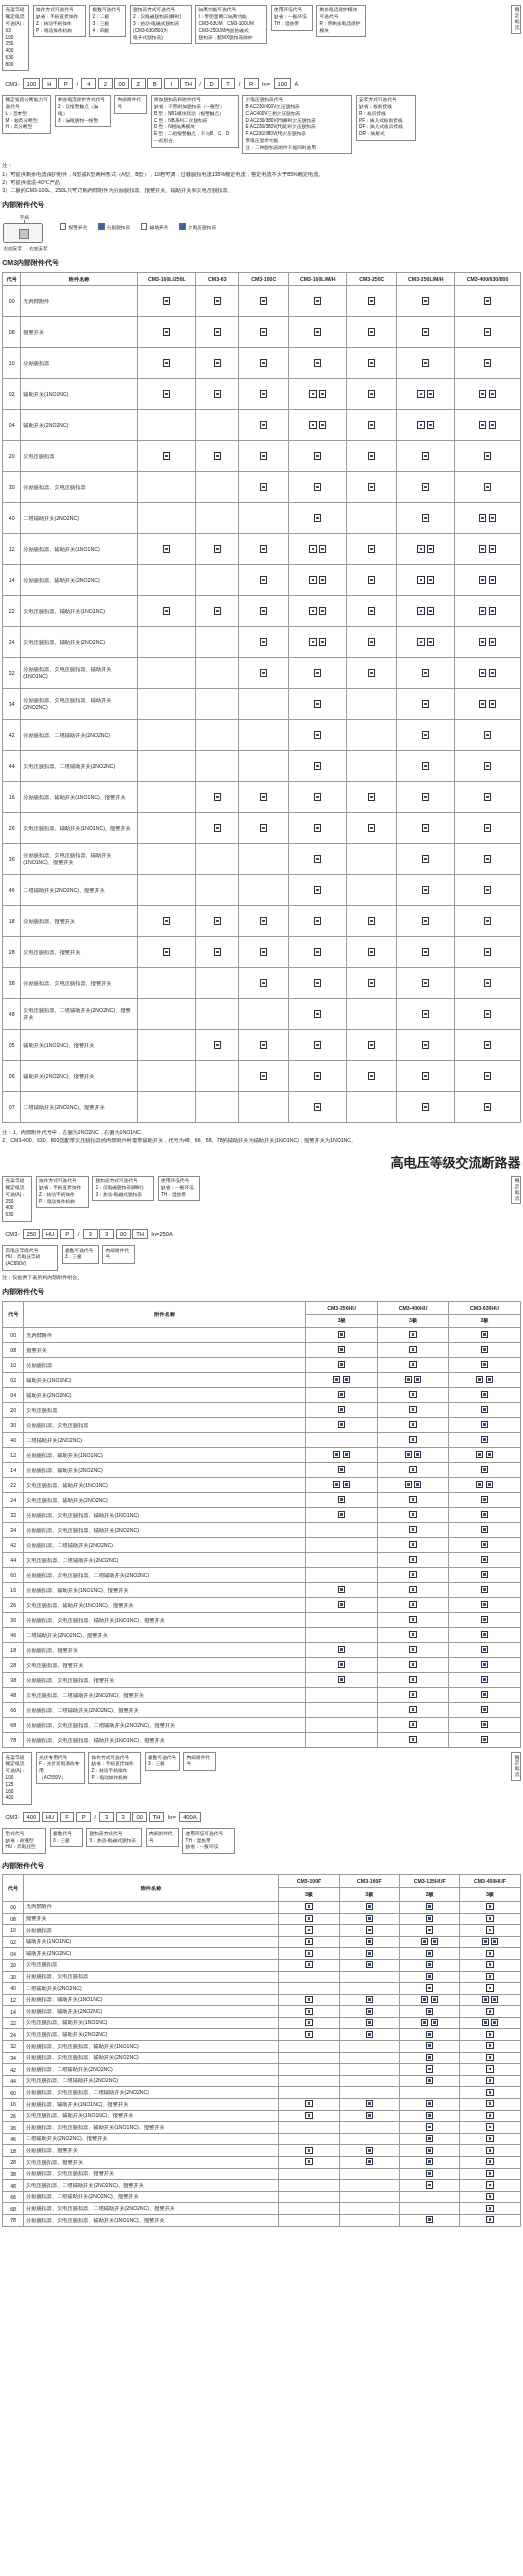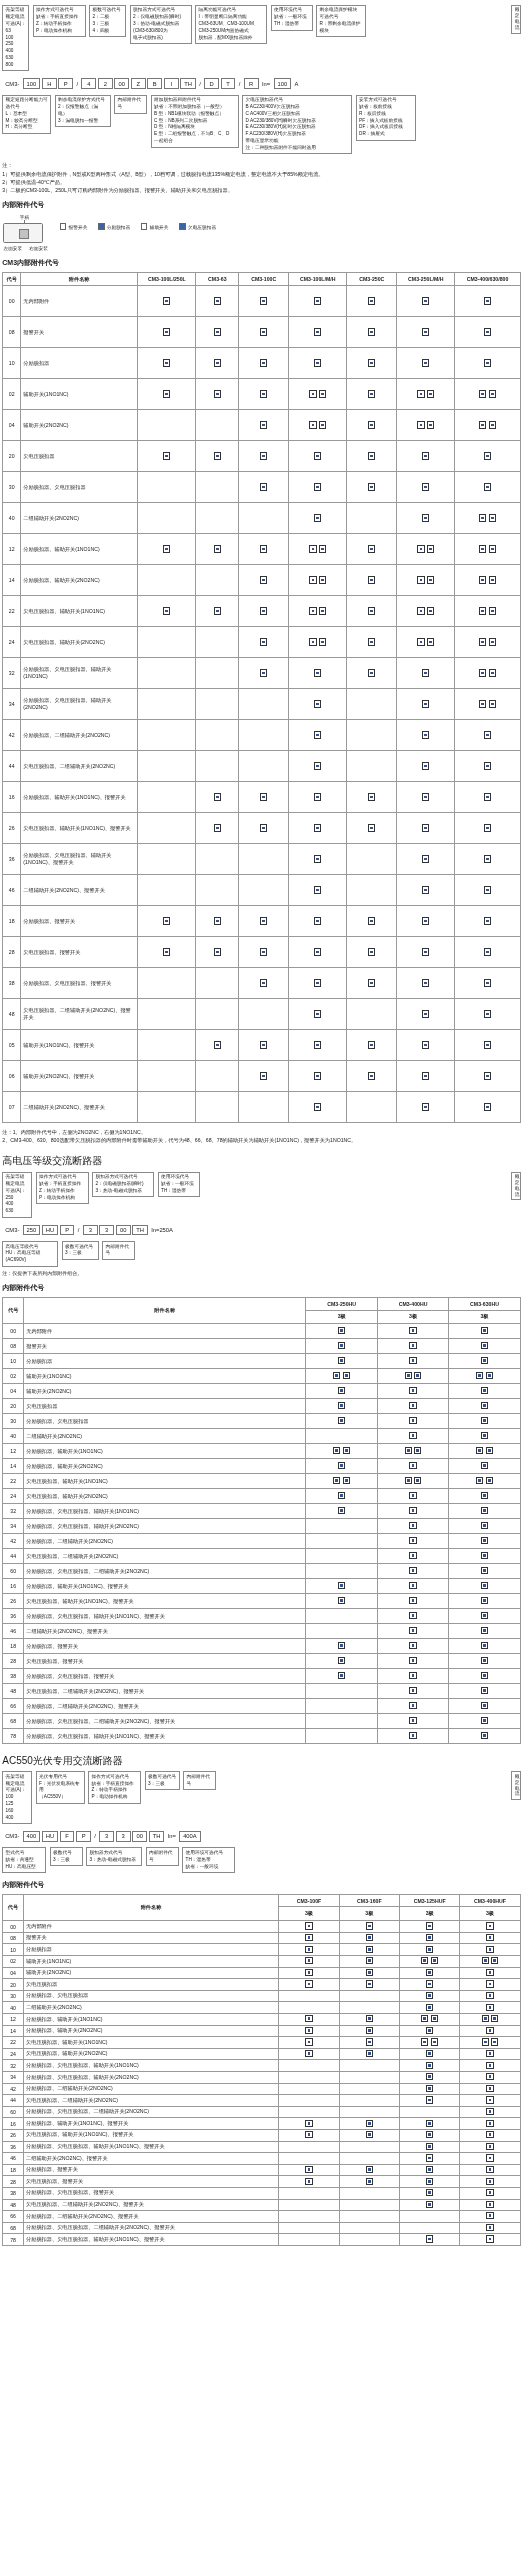--- a/index.html
+++ b/index.html
@@ -14,21 +14,21 @@
   .vbox{word-break:break-all;text-align:center;width:8.7px;line-height:1.25;}
   .ml-auto{margin-left:auto;}
   .code-row{display:flex;align-items:center;gap:1.7px;margin:7px 0 0 1.2px;flex-wrap:nowrap;}
   .code-seg{font-size:5.8px;padding:0.6px 1.7px;white-space:nowrap;}
   .code-seg.boxed{border:0.6px solid #777;min-width:7px;text-align:center;padding:1.2px 2.9px;}
   .dnote{font-size:5px;margin-top:3.5px;color:#222;}
   
   .note-block{font-size:5.2px;line-height:1.6;margin:4.7px 0 5.8px 0;}
   .note-label{font-weight:normal;}
   
-  .h-big{font-size:10px;font-weight:normal;margin:9.3px 0 3.5px 0;}
+  .h-big{font-size:13px;font-weight:bold;margin:9.3px 0 3.5px 0;text-align:right;}
   .h-small{font-size:7px;font-weight:bold;margin:5.8px 0 3.5px 0;}
   
   .acc-fig{display:flex;align-items:flex-start;gap:11.6px;margin:2.3px 0 7px 1.2px;}
   .fig-left{display:flex;flex-direction:column;}
   .fig-handle-label{font-size:4.7px;margin-left:16.3px;}
   .handle-line{width:0.6px;height:3.5px;background:#777;margin-left:21px;}
   .breaker{width:38px;height:17.4px;border:0.6px solid #777;border-radius:1.7px;background:#f4f4f4;position:relative;}
   .breaker .handle{position:absolute;left:15px;top:4.7px;width:7.6px;height:7.6px;background:#c2c2c2;border:0.6px solid #777;}
   .fig-sides{font-size:4.7px;display:flex;gap:7px;margin-top:2.3px;}
   .legend{display:flex;gap:10.5px;font-size:4.7px;align-items:center;margin-top:9.3px;}
@@ -809,21 +809,20 @@
             <td class="c-code" style="height: 15px;">78</td>
             <td class="c-name">分励脱扣器、欠电压脱扣器、辅助开关(1NO1NC)、报警开关</td>
             <td class="c-mark"></td>
             <td class="c-mark"><span class="mk"></span></td>
             <td class="c-mark"><span class="mk"></span></td>
           </tr>
         </tbody>
       </table>
     </div>
 
-  <div class="h-big">AC550光伏专用交流断路器</div>
 
   <div class="dwrap" id="diagram3">
     <div class="boxes-top">
         <div class="dbox" style="width: 30px;">
           <div class="dbox-line">壳架等级额定电流</div>
           <div class="dbox-line">可选(A)：</div>
           <div class="dbox-line">100</div>
           <div class="dbox-line">125</div>
           <div class="dbox-line">160</div>
           <div class="dbox-line">400</div>

